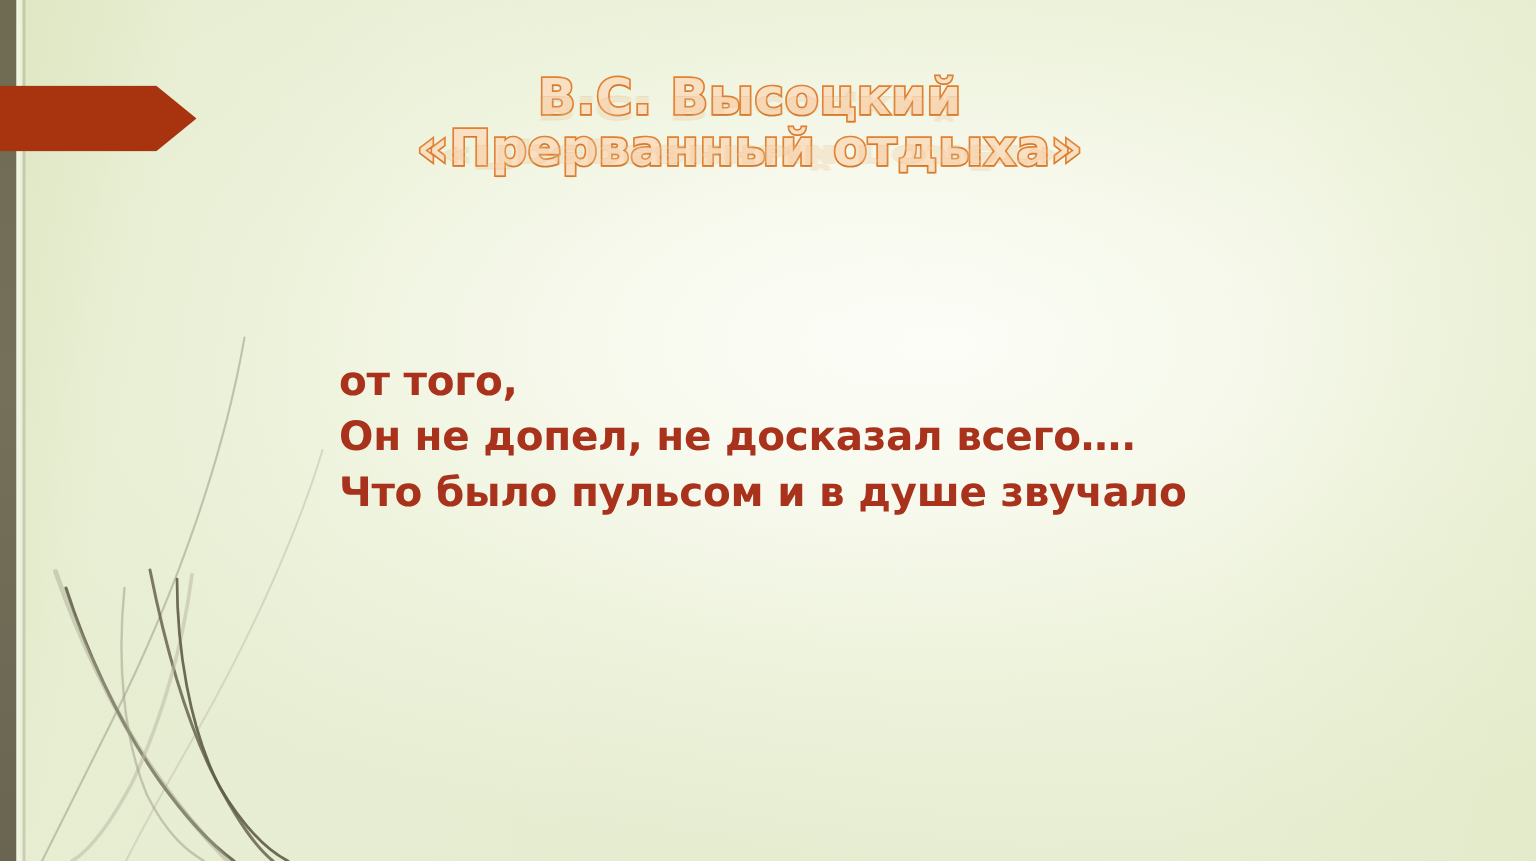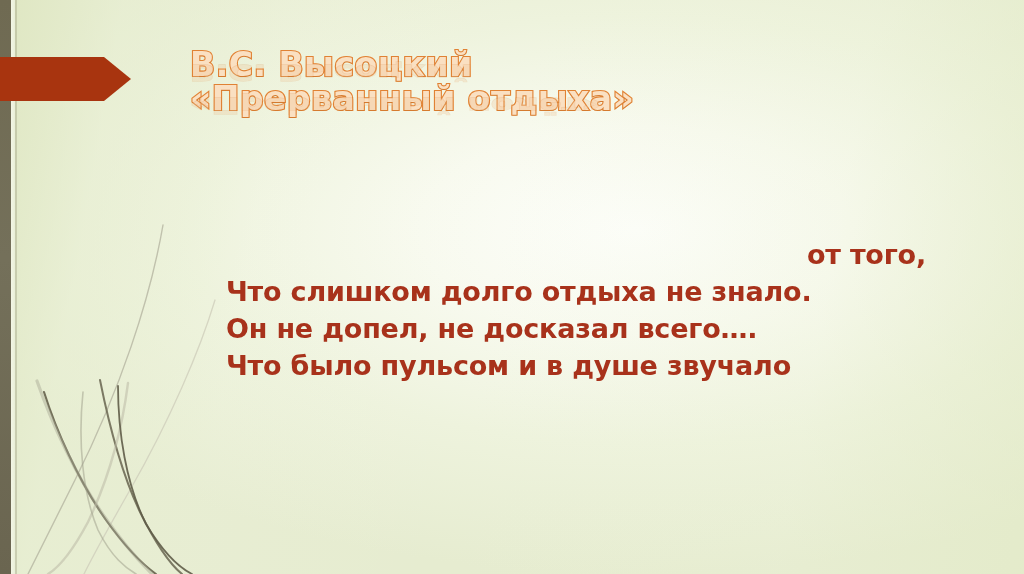--- a/index.html
+++ b/index.html
@@ -84,20 +84,21 @@
     background: #a8340f;
     clip-path: polygon(0 0, 104px 0, 131px 50%, 104px 100%, 0 100%);
   }
 
   
   .title-block {
     position: absolute;
     left: 190px;
     top: 48px;
     width: 620px;
+    text-align: center;
     line-height: 1.02;
   }
   .title-line {
     position: relative;
     display: block;
     font-family: "DejaVu Sans", sans-serif;
     font-weight: 700;
     font-size: 33px;
     letter-spacing: 0.5px;
     color: #fae0c2;
@@ -131,21 +132,21 @@
     width: 700px;
     color: #a8321b;
     font-family: "DejaVu Sans", sans-serif;
     font-weight: 700;
     font-size: 27px;
     line-height: 37px;
     letter-spacing: -0.2px;
     white-space: nowrap;
   }
   .poem .line { display: block; }
-  .poem .line.center { text-align: right; }
+  .poem .line.center { text-align: left; }
 
   .bullet {
     display: inline-block;
     width: 15px;
     height: 13px;
     margin-right: 1px;
     vertical-align: 1px;
     background: #a8321b;
     clip-path: polygon(0 0, 70% 0, 100% 50%, 70% 100%, 0 100%);
   }
@@ -176,18 +177,17 @@
 
   <div class="arrow-banner"></div>
 
   <div class="title-block">
     <span class="title-line" data-echo="В.С. Высоцкий">В.С. Высоцкий</span>
     <span class="title-line" data-echo="«Прерванный полёт»">«Прерванный отдыха»</span>
   </div>
 
   <div class="poem">
     <span class="line center">от того,</span>
-    <span class="line">Что слишком долго отдыха не знало.</span>
     <span class="line">Он не допел, не досказал всего….</span>
     <span class="line">Что было пульсом и в душе звучало</span>
   </div>
 
 </div>
 
 </body></html>

